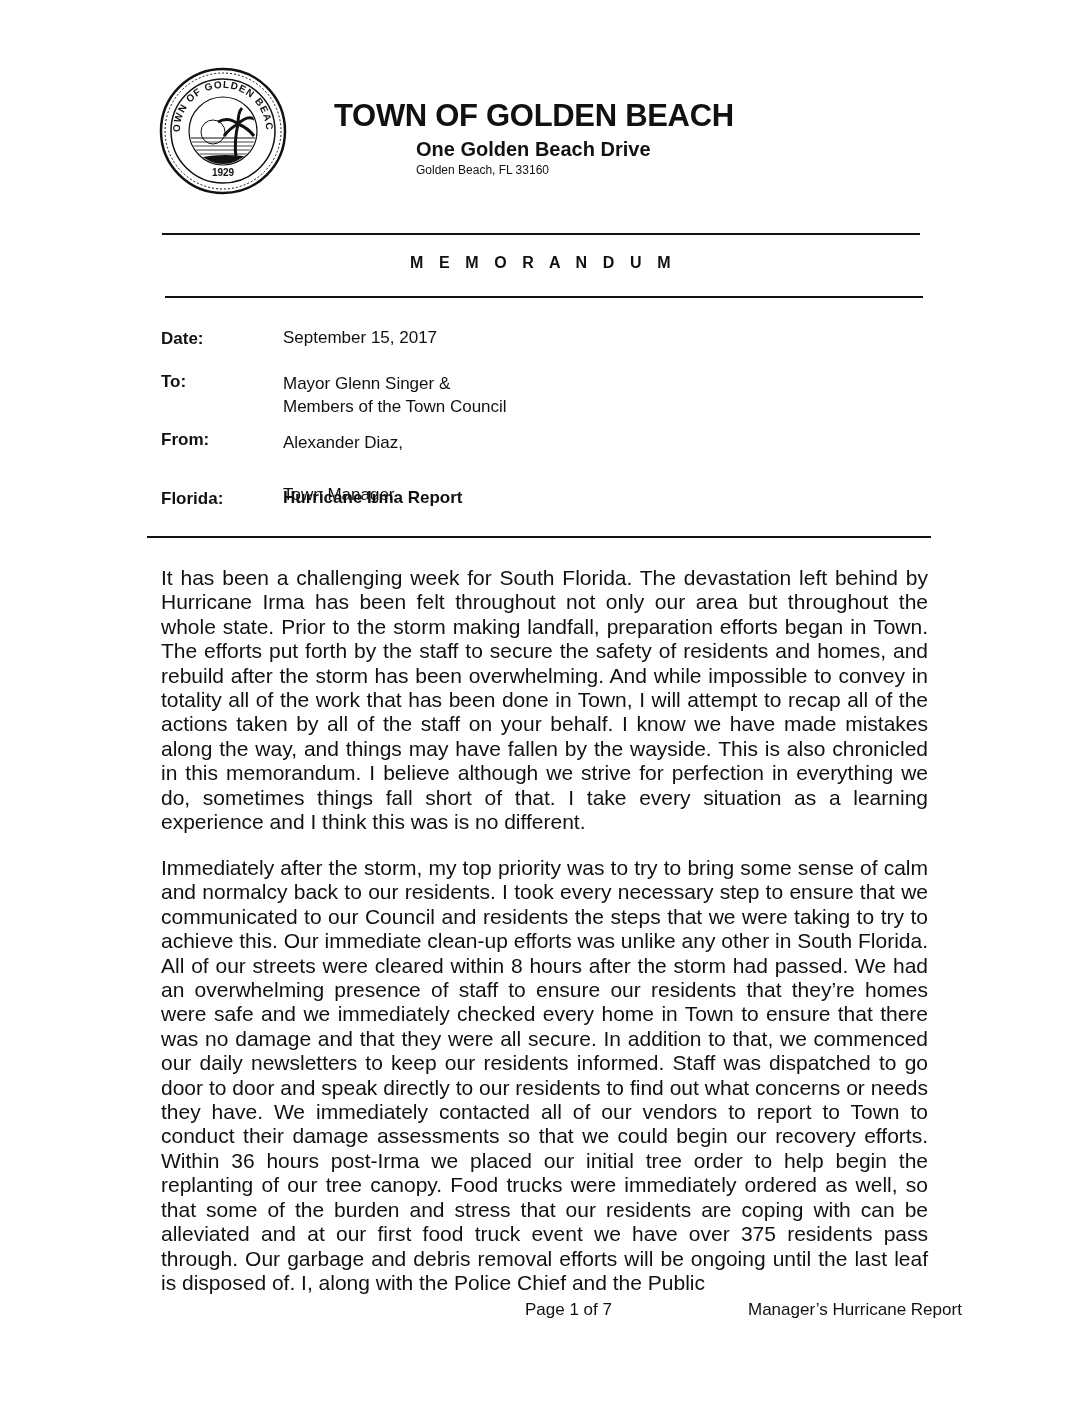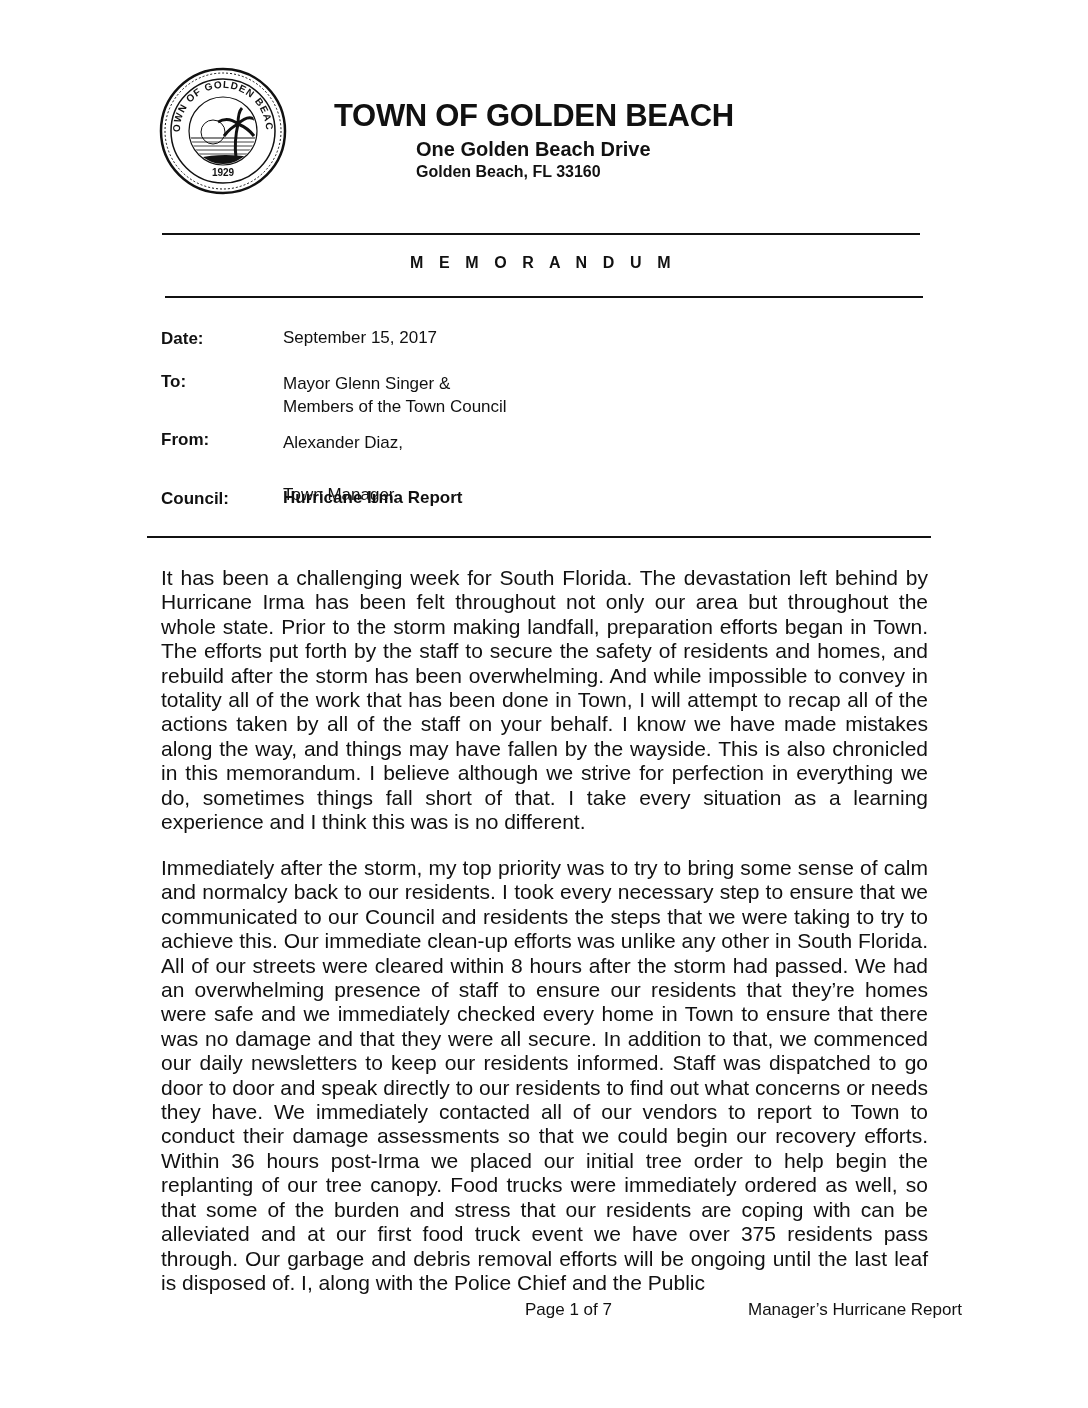--- a/index.html
+++ b/index.html
@@ -1,21 +1,21 @@
 <!DOCTYPE html>
 <html><head>
 <meta charset="utf-8">
 <style>
   html, body { margin: 0; padding: 0; background: #ffffff; }
   body { width: 1088px; height: 1408px; position: relative; overflow: hidden;
          font-family: "Liberation Sans", sans-serif; color: #111; }
   .seal { position: absolute; left: 158px; top: 66px; width: 130px; height: 130px; }
   .hdr-title { position: absolute; left: 334px; top: 98px; font-size: 31px; font-weight: bold; letter-spacing: -0.3px; }
   .hdr-addr1 { position: absolute; left: 416px; top: 138px; font-size: 20px; font-weight: bold; }
-  .hdr-addr2 { position: absolute; left: 416px; top: 163px; font-size: 16px; font-weight: bold; }
+  .hdr-addr2 { position: absolute; left: 416px; top: 163px; font-size: 12px; font-weight: normal; }
   .rule { position: absolute; height: 2px; background: #111; }
   .memo { position: absolute; left: 410px; top: 254px; font-size: 16px; font-weight: bold; letter-spacing: 5.6px; }
   .lbl { position: absolute; left: 161px; font-size: 17px; font-weight: bold; }
   .val { position: absolute; left: 283px; font-size: 17px; line-height: 22px; }
   .val.bold { font-weight: bold; }
   .para { position: absolute; left: 161px; width: 767px; font-size: 21px; line-height: 24.4px; text-align: justify; margin: 0; }
   .footer-page { position: absolute; left: 525px; top: 1300px; font-size: 17px; }
   .footer-title { position: absolute; left: 748px; top: 1300px; font-size: 17px; }
 </style>
 </head>
@@ -63,21 +63,21 @@
 <div class="val" style="top:327px;">September 15, 2017</div>
 
 <div class="lbl" style="top:372px;">To:</div>
 <div class="val" style="top:373px;">Mayor Glenn Singer &amp;</div>
 <div class="val" style="top:396px;text-align:right;">Members of the Town Council</div>
 
 <div class="lbl" style="top:430px;">From:</div>
 <div class="val" style="top:432px;">Alexander Diaz,</div>
 <div class="val" style="top:455px;margin-top:29px;">Town Manager</div>
 
-<div class="lbl" style="top:489px;">Council:</div>
+<div class="lbl" style="top:489px;">Florida:</div>
 <div class="val bold" style="top:487px;">Hurricane Irma Report</div>
 
 <div class="rule" style="left:147px; top:536px; width:784px;"></div>
 
 <p class="para" style="top:566px;">It has been a challenging week for South Florida. The devastation left behind by Hurricane Irma has been felt throughout not only our area but throughout the whole state. Prior to the storm making landfall, preparation efforts began in Town. The efforts put forth by the staff to secure the safety of residents and homes, and rebuild after the storm has been overwhelming. And while impossible to convey in totality all of the work that has been done in Town, I will attempt to recap all of the actions taken by all of the staff on your behalf. I know we have made mistakes along the way, and things may have fallen by the wayside. This is also chronicled in this memorandum. I believe although we strive for perfection in everything we do, sometimes things fall short of that. I take every situation as a learning experience and I think this was is no different.</p>
 <p class="para" style="top:856px;">Immediately after the storm, my top priority was to try to bring some sense of calm and normalcy back to our residents. I took every necessary step to ensure that we communicated to our Council and residents the steps that we were taking to try to achieve this. Our immediate clean-up efforts was unlike any other in South Florida. All of our streets were cleared within 8 hours after the storm had passed. We had an overwhelming presence of staff to ensure our residents that they’re homes were safe and we immediately checked every home in Town to ensure that there was no damage and that they were all secure. In addition to that, we commenced our daily newsletters to keep our residents informed. Staff was dispatched to go door to door and speak directly to our residents to find out what concerns or needs they have. We immediately contacted all of our vendors to report to Town to conduct their damage assessments so that we could begin our recovery efforts. Within 36 hours post-Irma we placed our initial tree order to help begin the replanting of our tree canopy. Food trucks were immediately ordered as well, so that some of the burden and stress that our residents are coping with can be alleviated and at our first food truck event we have over 375 residents pass through. Our garbage and debris removal efforts will be ongoing until the last leaf is disposed of. I, along with the Police Chief and the Public</p>
 
 <div class="footer-page">Page 1 of 7</div>
 <div class="footer-title">Manager’s Hurricane Report</div>
 

